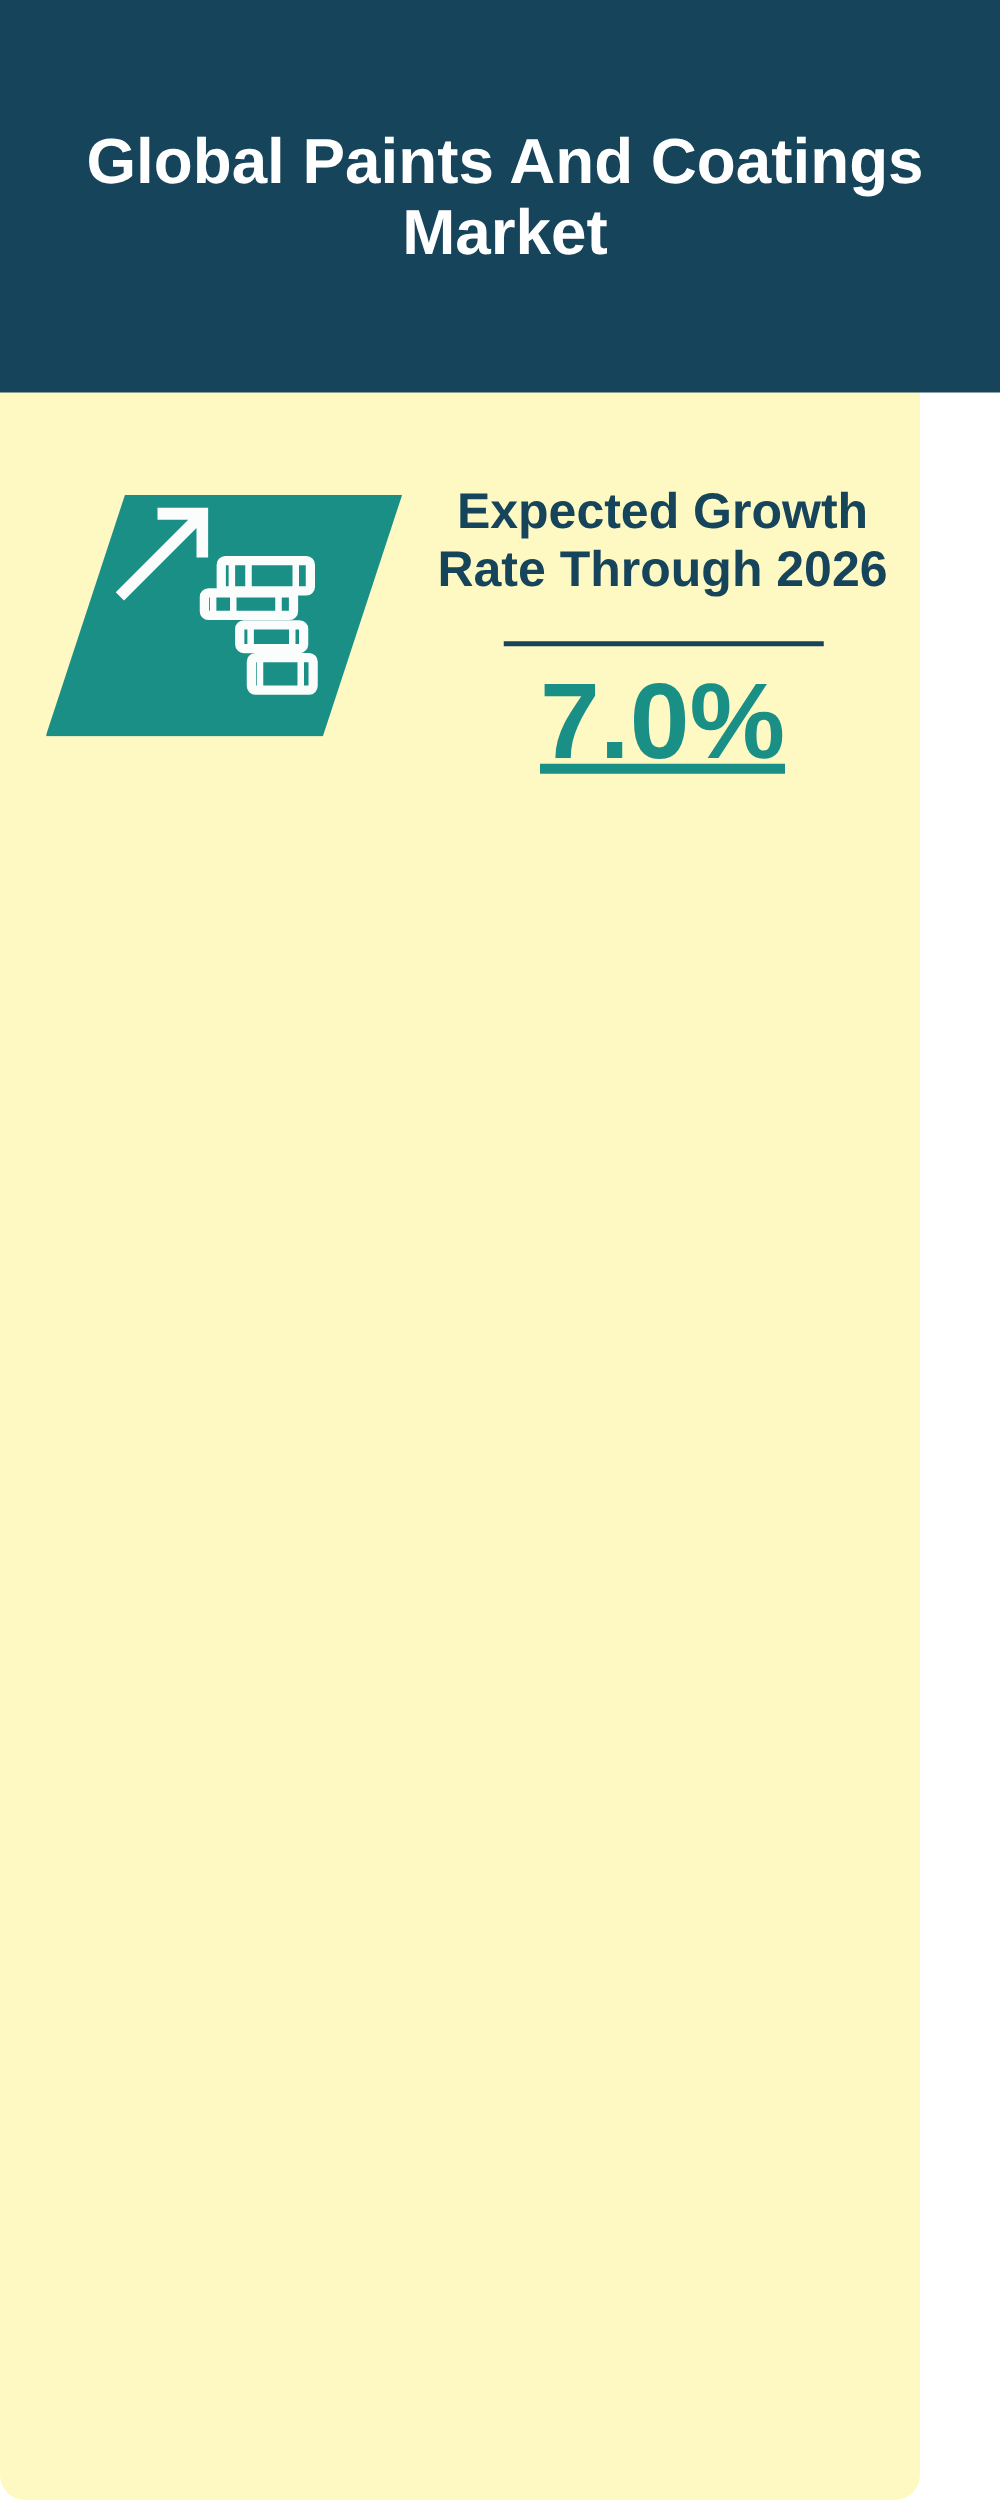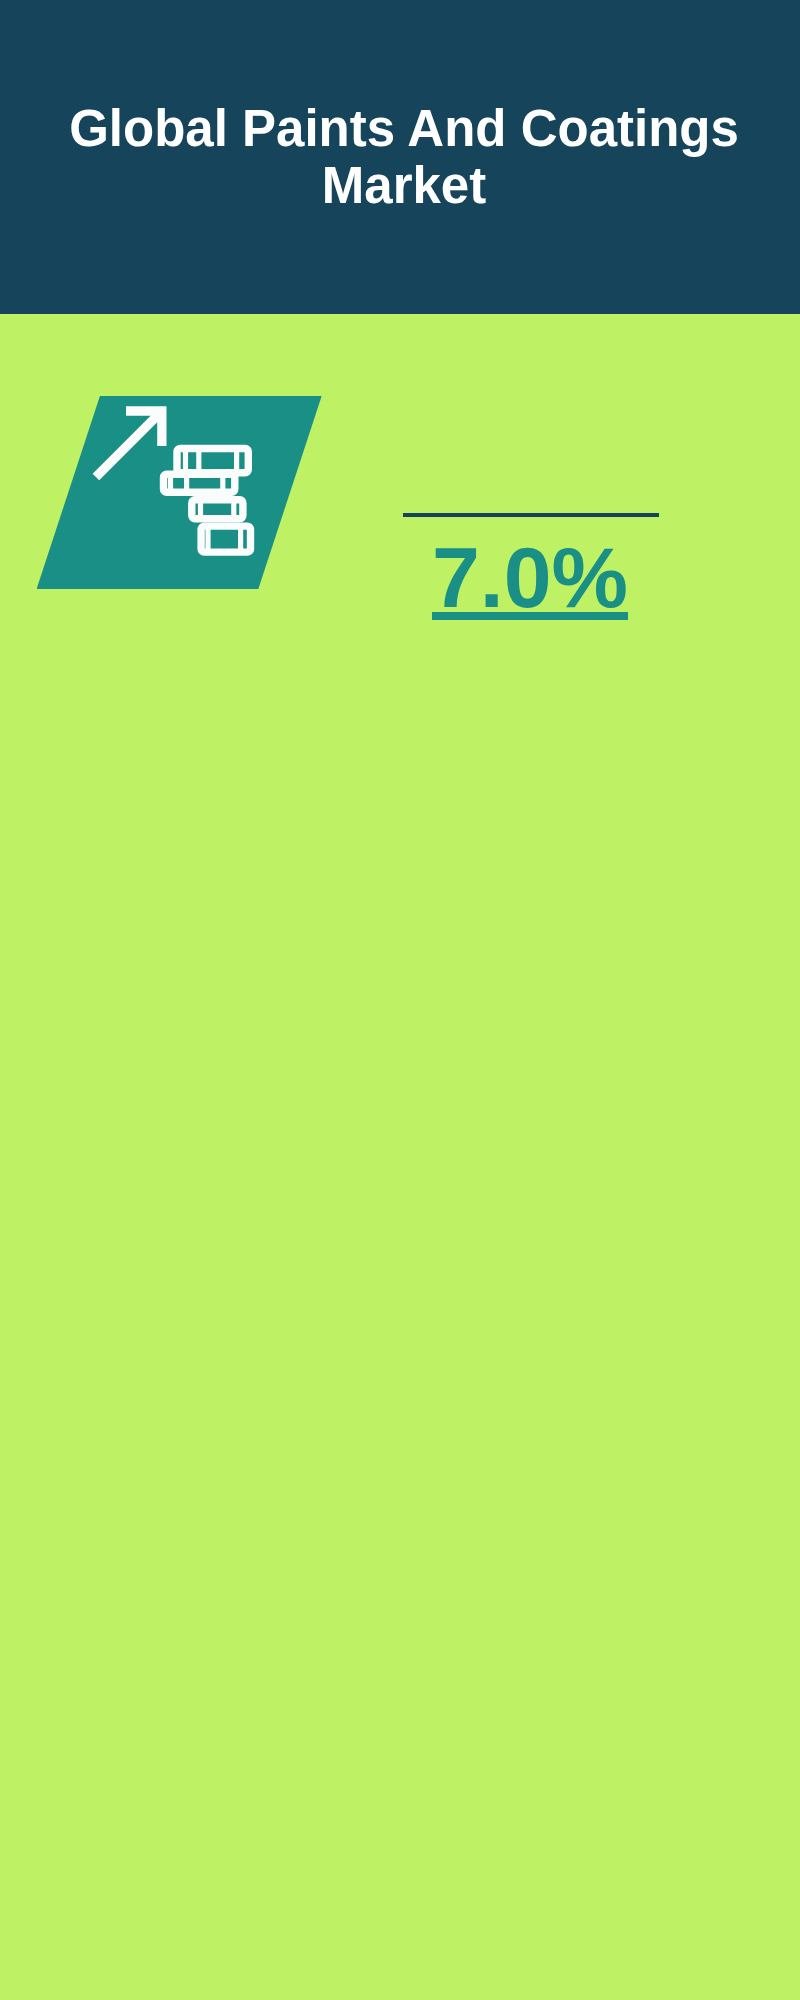--- a/index.html
+++ b/index.html
@@ -1,17 +1,17 @@
 <!DOCTYPE html>
 <html><head>
 <meta charset="utf-8">
 <style>
   html,body{margin:0;padding:0;}
   body{width:800px;height:2000px;background:#ffffff;font-family:"Liberation Sans",sans-serif;overflow:hidden;}
-  .page{position:relative;width:800px;height:2000px;background:#bef264;}
+  .page{position:relative;width:736px;height:2000px;background:#fef9c3;border-radius:20px;}
 
   
   .header{position:absolute;left:0;top:0;width:800px;height:314px;background:#16445a;}
   .title{position:absolute;left:44px;top:100px;width:720px;text-align:center;color:#fff;
          font-size:51px;font-weight:bold;line-height:57px;letter-spacing:0px;}
 
   
   .para{position:absolute;background:#1a8f86;}
   .stat-head{position:absolute;color:#16445a;font-size:40px;font-weight:bold;line-height:47px;text-align:center;}
   .rule{position:absolute;height:4px;background:#16445a;}
@@ -51,16 +51,17 @@
       <line x1="222.8" y1="475.9" x2="222.8" y2="494.4"></line>
 
       <line x1="200.5" y1="501.4" x2="200.5" y2="517.6"></line>
       <line x1="233.8" y1="501.4" x2="233.8" y2="517.6"></line>
 
       <line x1="208" y1="527.8" x2="208" y2="550.5"></line>
       <line x1="240.6" y1="527.8" x2="240.6" y2="550.5"></line>
     </g>
   </svg>
 
+  <div class="stat-head" style="left:340px;top:386px;width:380px;">Expected Growth Rate Through 2026</div>
   <div class="rule" style="left:403px;top:513px;width:255.5px;"></div>
   <div class="stat-val" style="left:340px;top:534px;width:380px;font-size:86px;line-height:86px;text-decoration:underline;">7.0%</div>
 
 </div>
 
 </body></html>

